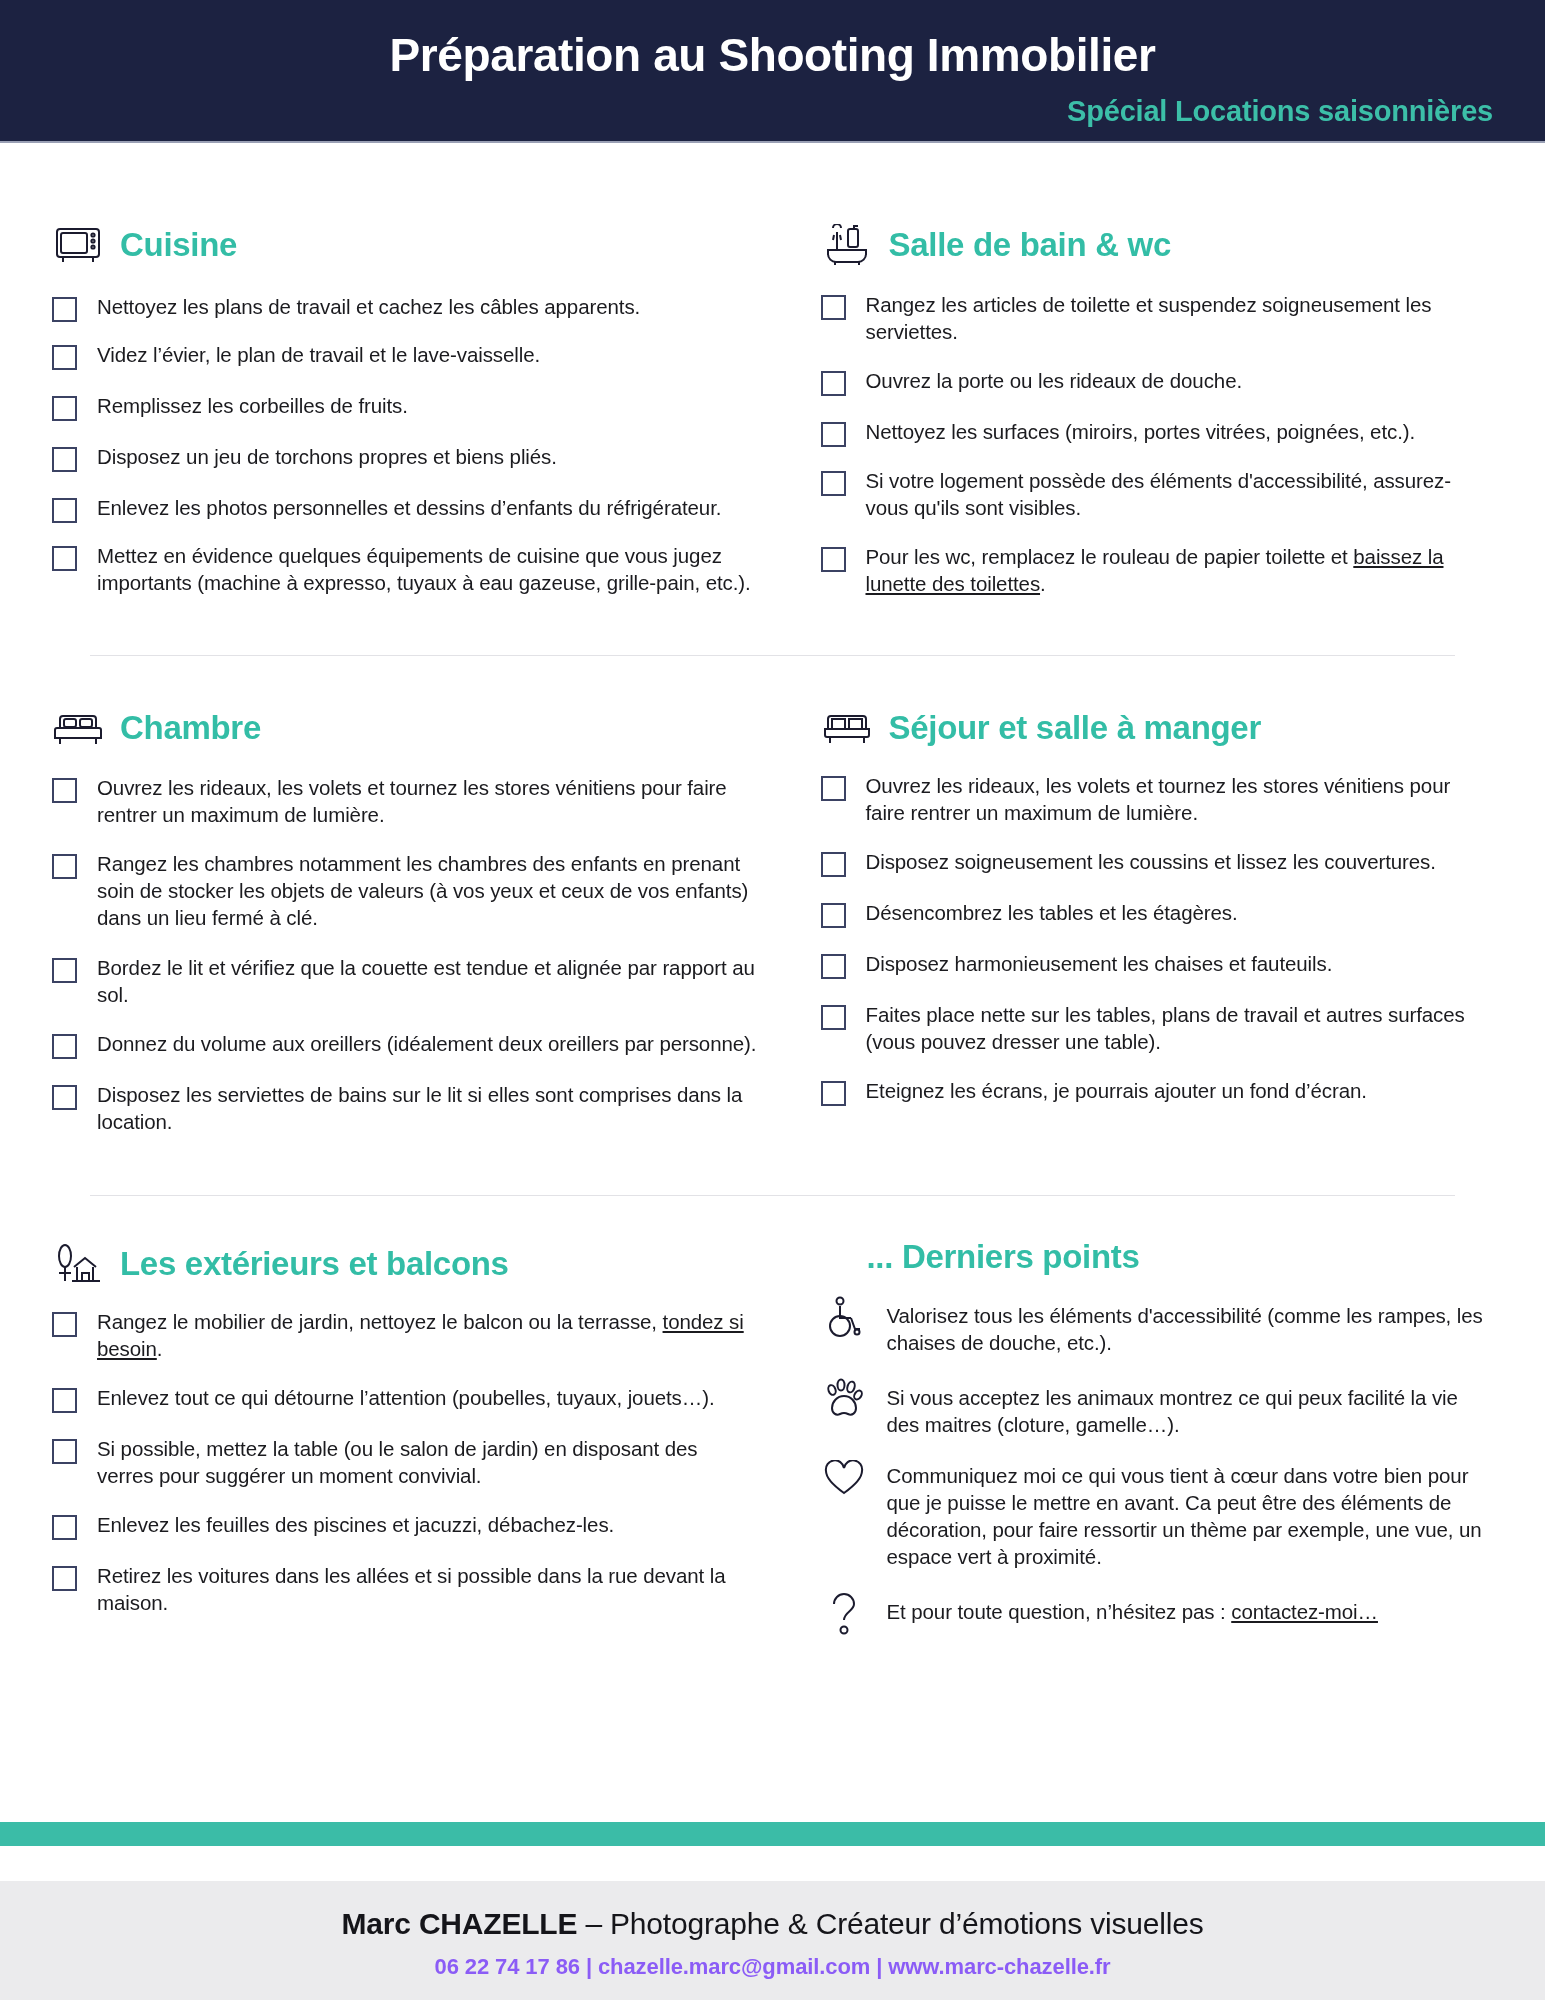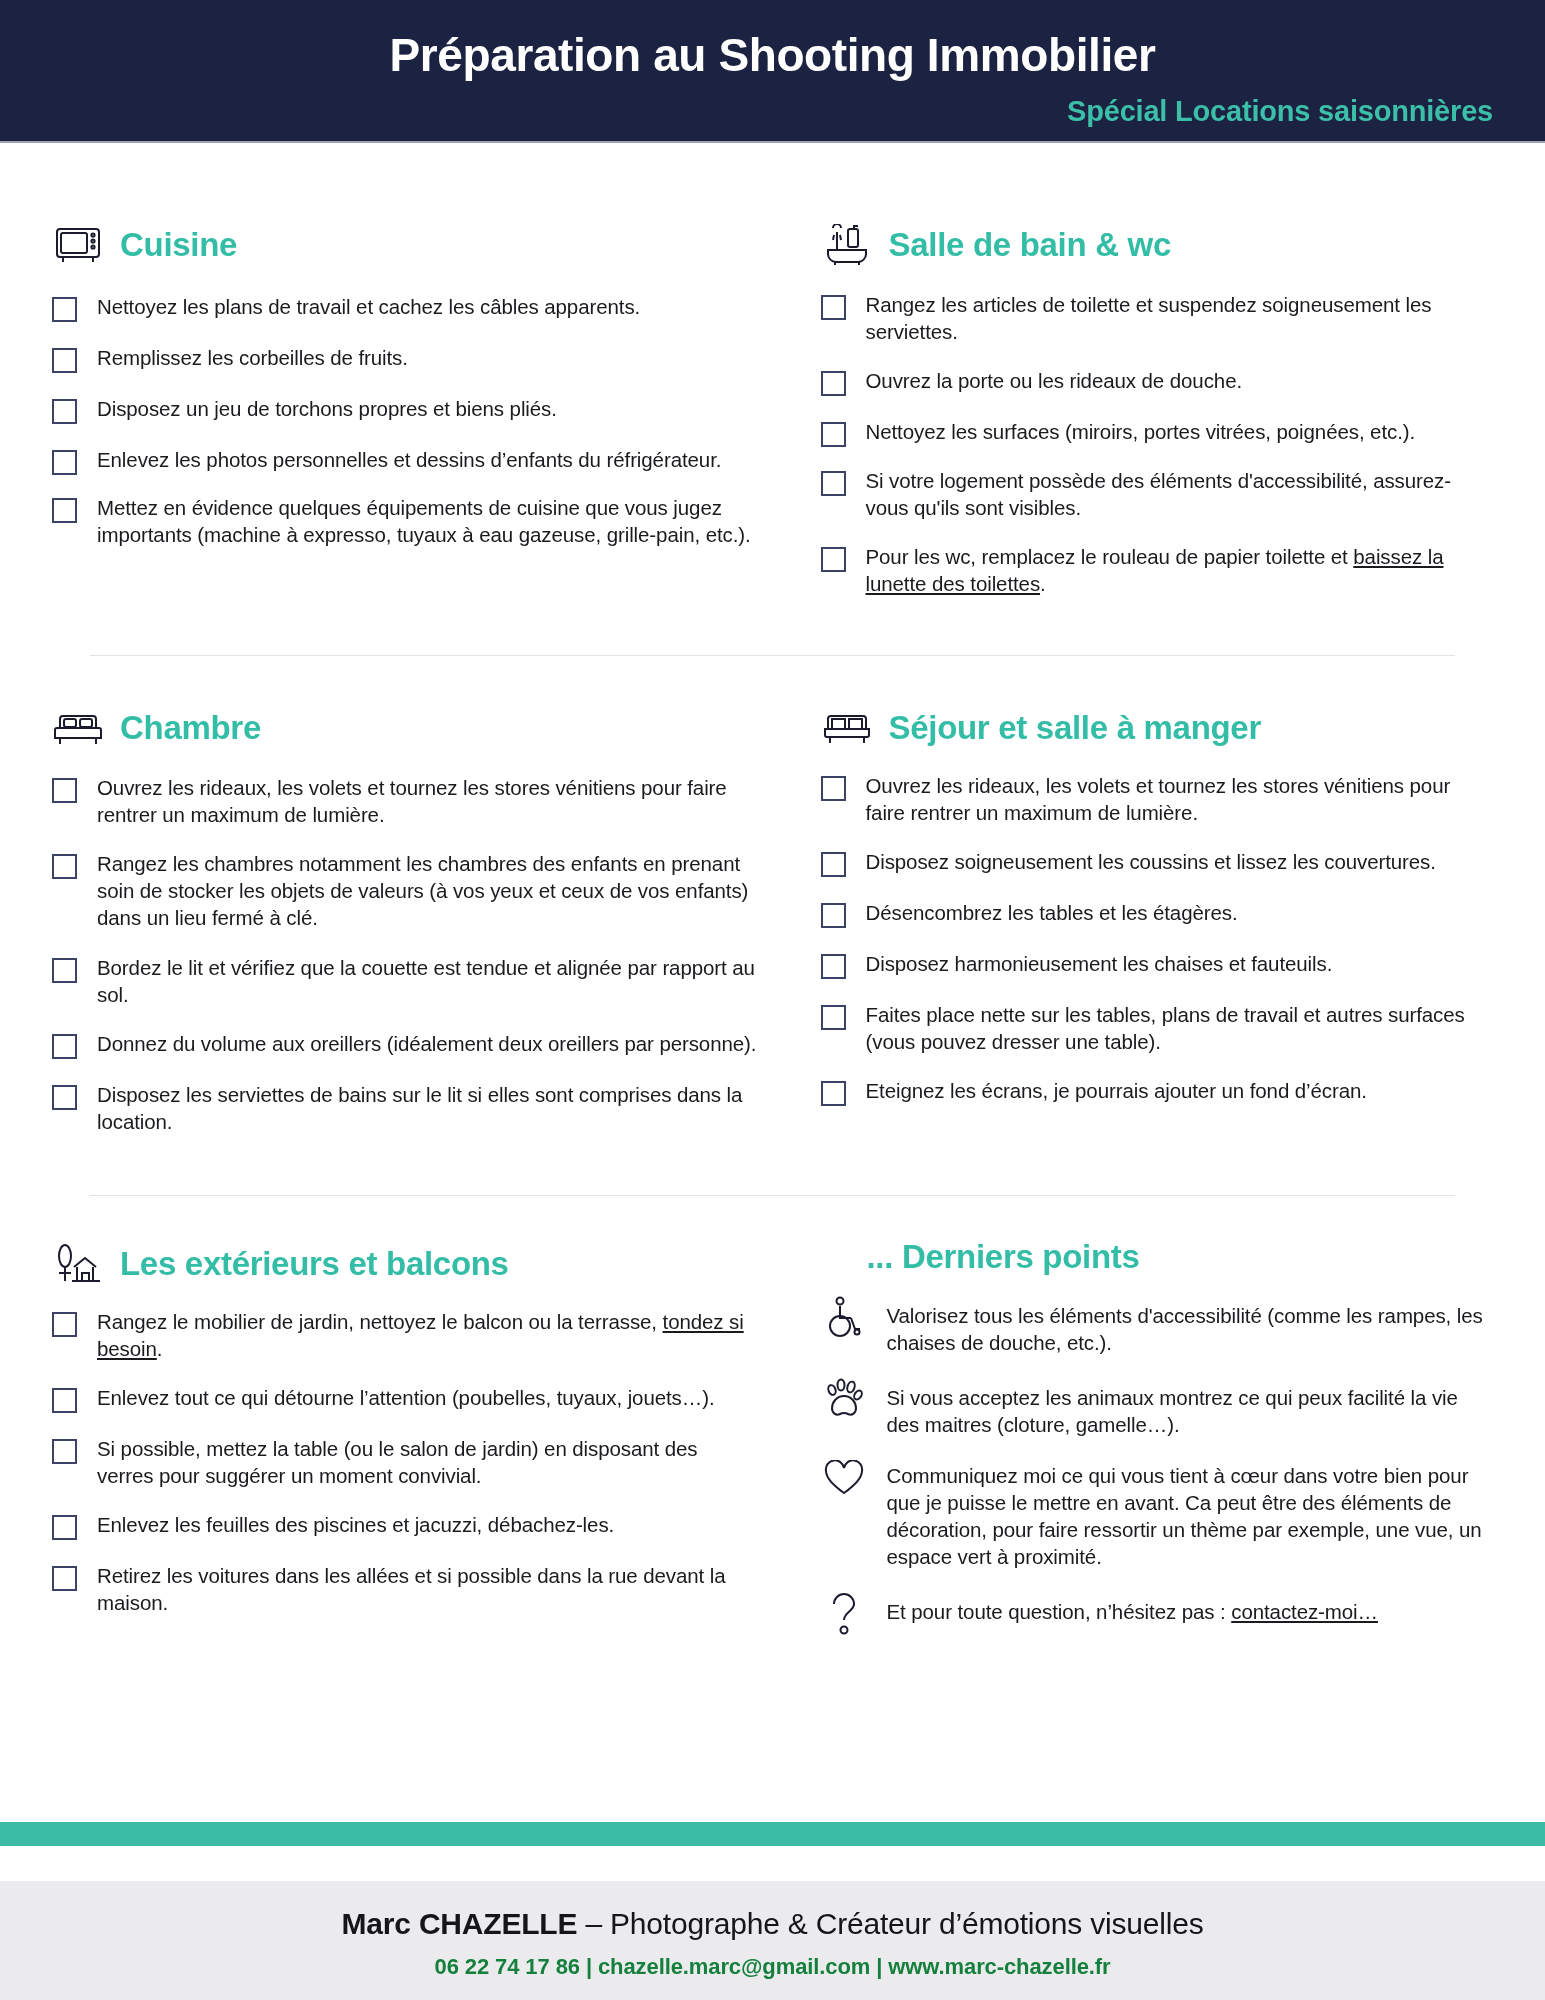--- a/index.html
+++ b/index.html
@@ -147,21 +147,21 @@
   .footer-line1 {
     font-size: 30px;
     color: #15151a;
     letter-spacing: -0.2px;
   }
   .footer-line1 b { font-weight: bold; }
   .footer-line2 {
     margin-top: 13px;
     font-size: 22px;
     font-weight: bold;
-    color: #15803d;
+    color: #8b5cf6;
     letter-spacing: -0.1px;
   }
 </style>
 </head>
 <body>
 
 <div class="page">
 
   <div class="header">
     <div class="header-title">Préparation au Shooting Immobilier</div>
@@ -184,20 +184,24 @@
               <line x1="8" y1="31" x2="8" y2="36"></line>
               <line x1="38" y1="31" x2="38" y2="36"></line>
             </svg>
           </span>
           <span class="sec-title">Cuisine</span>
         </div>
         <ul class="items" style="margin-top:22px;">
           <li style="margin-top:0">
               <span class="cbox"></span>
               <span class="itext">Nettoyez les plans de travail et cachez les câbles apparents.</span>
+            </li>
+          <li style="margin-top:19px">
+              <span class="cbox"></span>
+              <span class="itext">Videz l’évier, le plan de travail et le lave-vaisselle.</span>
             </li>
           <li style="margin-top:22px">
               <span class="cbox"></span>
               <span class="itext">Remplissez les corbeilles de fruits.</span>
             </li>
           <li style="margin-top:22px">
               <span class="cbox"></span>
               <span class="itext">Disposez un jeu de torchons propres et biens pliés.</span>
             </li>
           <li style="margin-top:22px">

